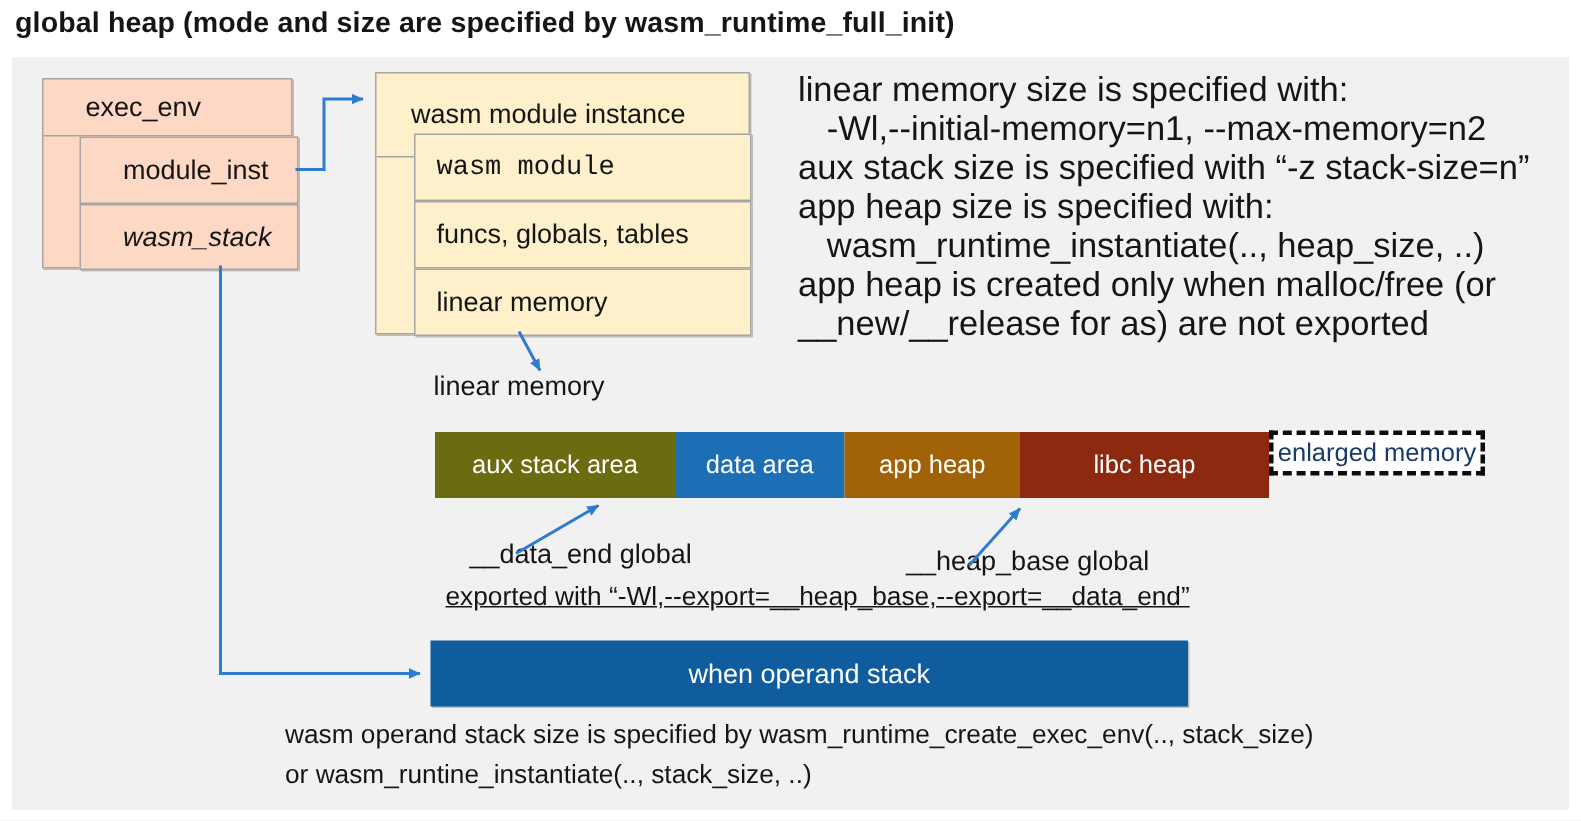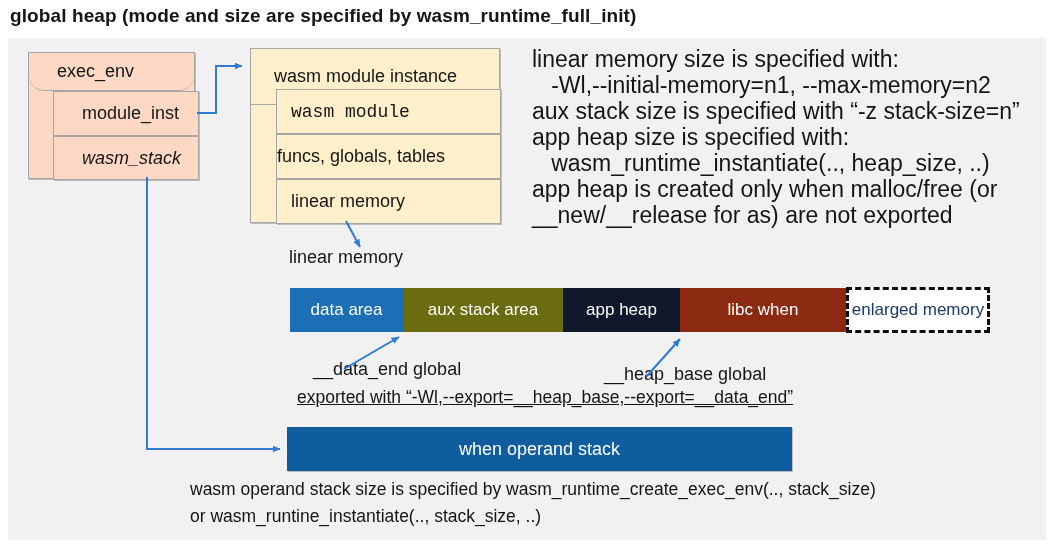--- a/index.html
+++ b/index.html
@@ -15,43 +15,43 @@
   #canvas{left:8px;top:38px;width:1038px;height:502px;background:#f1f1f1;}
   
   .dbox{border:1px solid #a6a6a6;box-shadow:1px 1px 0 #bdbdbd;box-sizing:border-box;}
   .salmon{background:#fcd8c5;}
   .cream{background:#fdf0ca;}
   .boxhead{display:flex;align-items:center;font-size:18px;box-sizing:border-box;}
   .subrow{position:absolute;display:flex;align-items:center;font-size:18px;
           border:1px solid #a6a6a6;box-shadow:1px 1px 0 #bdbdbd;box-sizing:border-box;}
   
   #exec-env{left:28px;top:52px;width:167px;height:127px;}
-  #exec-env .boxhead{height:38px;padding-left:28px;border-bottom:1px solid #a6a6a6;border-radius:15px;}
+  #exec-env .boxhead{height:38px;padding-left:28px;border-bottom:1px solid #a6a6a6;}
   #exec-row-0{left:24px;top:38px;width:146px;height:45px;padding-left:28px;}
   #exec-row-1{left:24px;top:83px;width:146px;height:44px;padding-left:28px;font-style:italic;}
   
   #mod-inst{left:250px;top:48px;width:250px;height:175px;}
   #mod-inst .boxhead{height:56px;padding-left:23px;border-bottom:1px solid #a6a6a6;}
   #mi-row-0{left:25px;top:40px;width:225px;height:45px;padding-left:14px;font-family:Liberation Mono, monospace;}
-  #mi-row-1{left:25px;top:85px;width:225px;height:45px;}
+  #mi-row-1{left:25px;top:85px;width:225px;height:45px;padding-left:14px;}
   #mi-row-2{left:25px;top:130px;width:225px;height:45px;padding-left:14px;}
   
   #notes{left:532px;top:46px;width:505px;}
   .note-line{font-size:23px;line-height:26px;white-space:pre;}
   
   #lm-label{left:289px;top:247px;font-size:18px;}
   #membar{left:290px;top:288px;height:44px;display:flex;}
   .seg{display:flex;align-items:center;justify-content:center;
        color:#ffffff;font-size:17px;white-space:nowrap;box-sizing:border-box;}
   .seg-data{width:113px;background:#1d6fb5;}
   .seg-aux{width:160px;background:#6b6c0f;}
-  .seg-app{width:117px;background:#0f172a;}
+  .seg-app{width:117px;background:#a16207;}
   .seg-libc{width:166px;background:#8c2911;}
   .seg-enlarged{width:144px;background:#ffffff;color:#1a3a68;
-                border:3px dashed #0d0d0d;margin-top:-1px;height:46px;}
+                border:3px dashed #0d0d0d;margin-top:-1px;height:30px;}
   
   #data-end-label{left:313px;top:359px;font-size:18px;text-align:right;}
   #heap-base-label{left:604px;top:364px;font-size:18px;}
   #export-note{left:297px;top:387px;font-size:17.5px;text-decoration:underline;}
   
   #operand-stack{left:287px;top:427px;width:505px;height:44px;background:#0f5c9e;
                  display:flex;align-items:center;justify-content:center;
                  color:#ffffff;font-size:18px;box-shadow:1px 1px 0 #bdbdbd;}
   
   #footer-line-0{left:190px;top:479px;font-size:17.5px;white-space:pre;}
@@ -84,24 +84,24 @@
   <div class="note-line">   -Wl,--initial-memory=n1, --max-memory=n2</div>
   <div class="note-line">aux stack size is specified with “-z stack-size=n”</div>
   <div class="note-line">app heap size is specified with:</div>
   <div class="note-line">   wasm_runtime_instantiate(.., heap_size, ..)</div>
   <div class="note-line">app heap is created only when malloc/free (or</div>
   <div class="note-line">__new/__release for as) are not exported</div>
 </div>
 
 <div class="abs" id="lm-label">linear memory</div>
 <div class="abs" id="membar">
+  <div class="seg seg-aux">aux stack area</div>
   <div class="seg seg-data">data area</div>
-  <div class="seg seg-aux">aux stack area</div>
   <div class="seg seg-app">app heap</div>
-  <div class="seg seg-libc">libc when</div>
+  <div class="seg seg-libc">libc heap</div>
   <div class="seg seg-enlarged">enlarged memory</div>
 </div>
 
 <div class="abs" id="data-end-label">__data_end global</div>
 <div class="abs" id="heap-base-label">__heap_base global</div>
 <div class="abs" id="export-note">exported with “-Wl,--export=__heap_base,--export=__data_end”</div>
 
 <div class="abs" id="operand-stack">when operand stack</div>
 
 <div class="abs" id="footer-line-0">wasm operand stack size is specified by wasm_runtime_create_exec_env(.., stack_size)</div>

